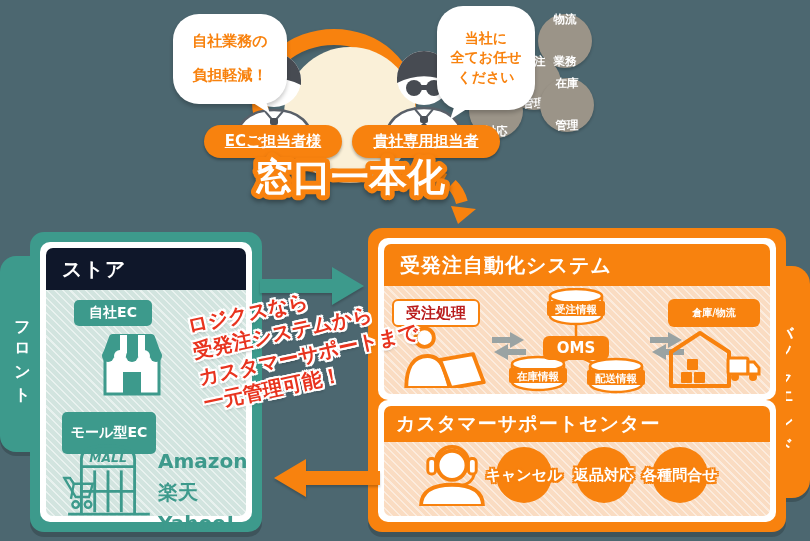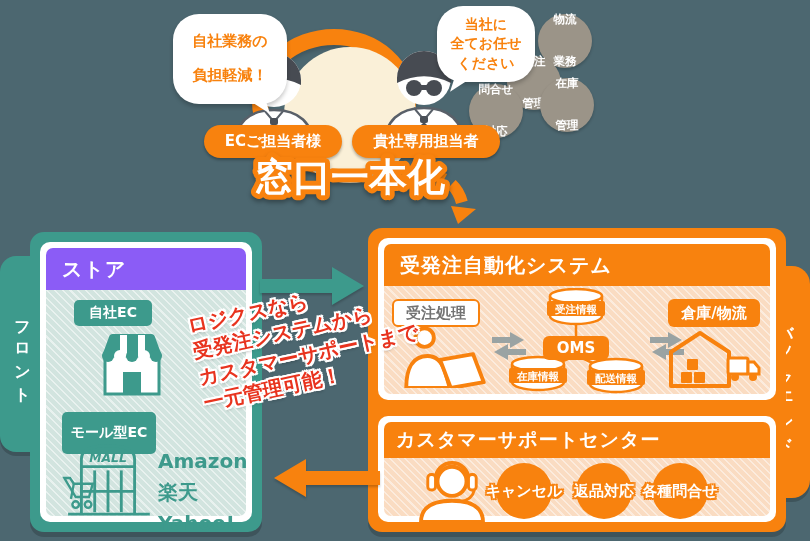--- a/index.html
+++ b/index.html
@@ -22,38 +22,39 @@
   .cream { left:284px; top:47px; width:132px; height:136px; border-radius:50%; background:#faf0d8; z-index:2; }
   .person-svg { z-index:3; }
 
   .bubble {
     background:#fff; border-radius:26px; z-index:6;
     display:flex; flex-direction:column; justify-content:center; align-items:center;
     color:#f8820e; font-weight:bold; text-align:center;
     box-shadow:0 3px 4px rgba(0,0,0,.22);
   }
   .bubble-left  { left:173px; top:14px; width:114px; height:90px; font-size:15px; line-height:1.45;gap:12px; }
-  .bubble-right { left:437px; top:6px;  width:98px;  height:76px; font-size:14px; line-height:1.4; }
+  .bubble-right { left:437px; top:6px;  width:98px;  height:104px; font-size:14px; line-height:1.4; }
   .tail { position:absolute; width:0; height:0; border-top:22px solid #fff; }
   .tail-left  { bottom:-13px; right:20px; border-left:18px solid transparent; transform:rotate(-18deg); }
   .tail-right { bottom:-13px; left:16px;  border-right:18px solid transparent; transform:rotate(18deg); }
 
   .duty {
     width:54px; height:54px; border-radius:50%; background:#9b9488; z-index:4;
     color:#fff; font-size:11.5px; font-weight:bold; line-height:1.2; text-align:center;
     display:flex; flex-direction:column; justify-content:center;
     box-shadow:0 2px 3px rgba(0,0,0,.2);
     gap:28px;
   }
 
   .pill {
     height:33px; border-radius:17px; background:#f8820e; z-index:7;
     color:#fff; font-size:15px; font-weight:bold;
     display:flex; align-items:center; justify-content:center;
     box-shadow:0 2px 3px rgba(0,0,0,.3);
+    text-decoration:underline;
   }
 
   .headline-svg { z-index:8; filter:drop-shadow(0 3px 2px rgba(0,0,0,.3)); }
   .swoosh-svg { z-index:5; }
 
   
   .side-tab {
     display:flex; align-items:center; justify-content:center;
     color:#fff; font-weight:bold; font-size:16px;
     box-shadow:0 4px 0 rgba(0,0,0,.18); z-index:1;
@@ -66,49 +67,49 @@
   .panel { border-radius:14px; padding:10px; z-index:2; box-shadow:0 5px 0 rgba(0,0,0,.18); }
   .panel-inner { background:#fff; border-radius:10px; padding:6px; width:100%; height:100%; display:flex; flex-direction:column; }
   .panel-header {
     height:42px; border-radius:7px 7px 0 0; flex:0 0 42px;
     display:flex; align-items:center; padding-left:16px;
     color:#fff; font-size:20px; font-weight:bold; letter-spacing:1px;
   }
   .panel-body { flex:1; border-radius:0 0 7px 7px; position:relative;padding-left:48px; }
 
   .store-panel { left:30px; top:232px; width:232px; height:300px; background:#3d9a8c; }
-  .store-panel .panel-header { background:#8b5cf6; }
+  .store-panel .panel-header { background:#0f172a; }
   .striped-teal {
     background-color:#d2e4df;
     background-image:repeating-linear-gradient(45deg, rgba(255,255,255,.5) 0 1.5px, transparent 1.5px 5.5px);
   }
 
-  .orange-panel { left:368px; top:228px; width:418px; height:304px; background:#f8820e; display:flex; flex-direction:column; gap:16px; }
+  .orange-panel { left:368px; top:228px; width:418px; height:304px; background:#f8820e; display:flex; flex-direction:column; gap:0; }
   .white-box { background:#fff; border-radius:10px; padding:6px; display:flex; flex-direction:column; }
   .box-system { flex:0 0 162px; }
   .box-support { flex:1; }
   .orange-header { background:#f8820e; }
   .orange-header.small { height:36px; flex:0 0 36px; font-size:19px;padding-left:12px; }
   .striped-peach {
     background-color:#fadcc2;
     background-image:repeating-linear-gradient(45deg, rgba(255,255,255,.45) 0 1.5px, transparent 1.5px 5.5px);
   }
 
   
   .pill-teal {
     background:#3d9a8c; border-radius:5px; color:#fff; font-size:14px; font-weight:bold;
     display:flex; align-items:center; justify-content:center;
   }
   .label-outline {
     background:#fff; border:2.5px solid #f8820e; border-radius:6px;
-    color:#737373; font-size:15px; font-weight:bold;
+    color:#b91c1c; font-size:15px; font-weight:bold;
     display:flex; align-items:center; justify-content:center;
   }
   .label-solid {
-    background:#f8820e; border-radius:6px; color:#fff; font-size:15px; font-weight:bold;
+    background:#f8820e; border-radius:6px; color:#fff; font-size:10px; font-weight:bold;
     display:flex; align-items:center; justify-content:center;
   }
 
   .markets { color:#3d9a8c; font-size:20px; font-weight:bold; line-height:1.55; }
 
   .support-circle {
     width:56px; height:56px; border-radius:50%; background:#f8820e;
     color:#fff; font-size:15px; font-weight:bold; white-space:nowrap;
     display:flex; align-items:center; justify-content:center;
     text-shadow:2px 0 0 #f8820e,-2px 0 0 #f8820e,0 2px 0 #f8820e,0 -2px 0 #f8820e,2px 2px 0 #f8820e,-2px -2px 0 #f8820e,2px -2px 0 #f8820e,-2px 2px 0 #f8820e;

